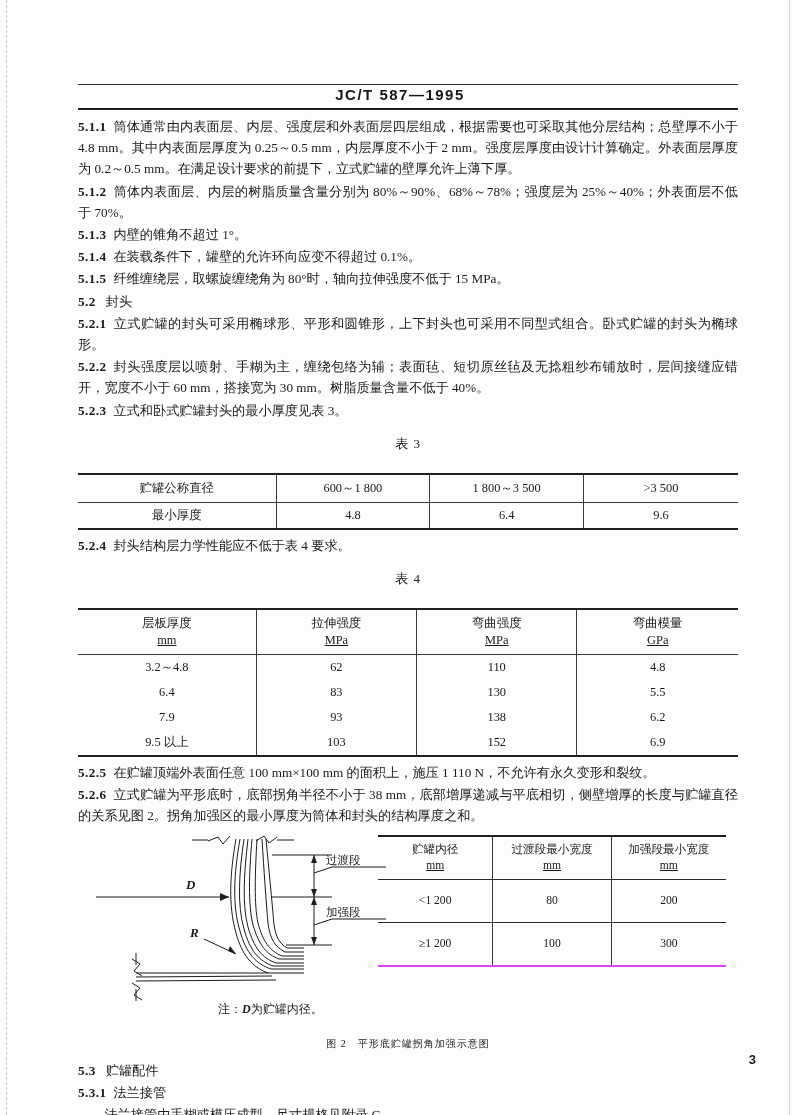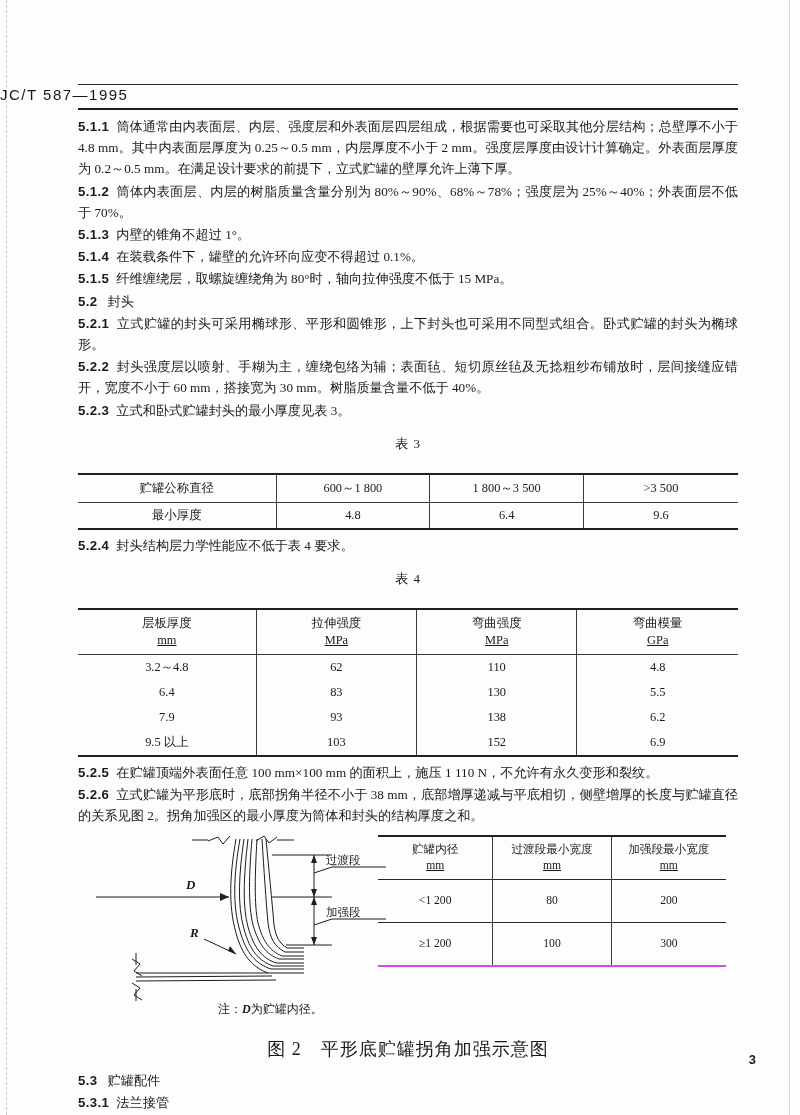--- a/index.html
+++ b/index.html
@@ -42,22 +42,23 @@
     position: absolute;
     left: 78px; right: 62px;
     top: 84px;
     height: 0;
     border-top: 1px solid #2a2a2a;
   }
   .header-title {
     position: absolute;
     left: 0; right: 0;
     top: 86px;
+    text-align: center;
     font-family: "Liberation Sans", sans-serif;
-    font-weight: normal;
+    font-weight: bold;
     font-size: 15px;
     letter-spacing: 1.5px;
     color: #161616;
   }
   .header-rule-bottom {
     position: absolute;
     left: 78px; right: 62px;
     top: 108px;
     height: 0;
     border-top: 2px solid #1d1d1d;
@@ -76,21 +77,21 @@
     font-size: 13.2px;
     line-height: 21.2px;
     text-align: justify;
     text-justify: inter-ideograph;
     color: #1a1a1a;
   }
   p.para.indent {
     text-indent: 2em;
   }
   .num {
-    font-family: Liberation Sans, sans-serif;
+    font-family: Liberation Serif, serif;
     font-weight: bold;
     letter-spacing: 0.4px;
     margin-right: 7px;
   }
   .num.wide { margin-right: 10px; }
 
   
   .tbl-caption {
     text-align: center;
     font-size: 13px;
@@ -158,21 +159,21 @@
 
   .fig-note {
     position: absolute;
     left: 140px;
     top: 168px;
     font-size: 12px;
   }
   .fig-note .ital { font-style: italic; font-weight: bold; }
   .fig-caption {
     text-align: center;
-    font-size: 18px;
+    font-size: 10px;
     margin-top: 4px;
     letter-spacing: 1px;
   }
 
   .fig-lbl {
     position: absolute;
     font-size: 11.5px;
     white-space: nowrap;
   }
   .fig-dim {

